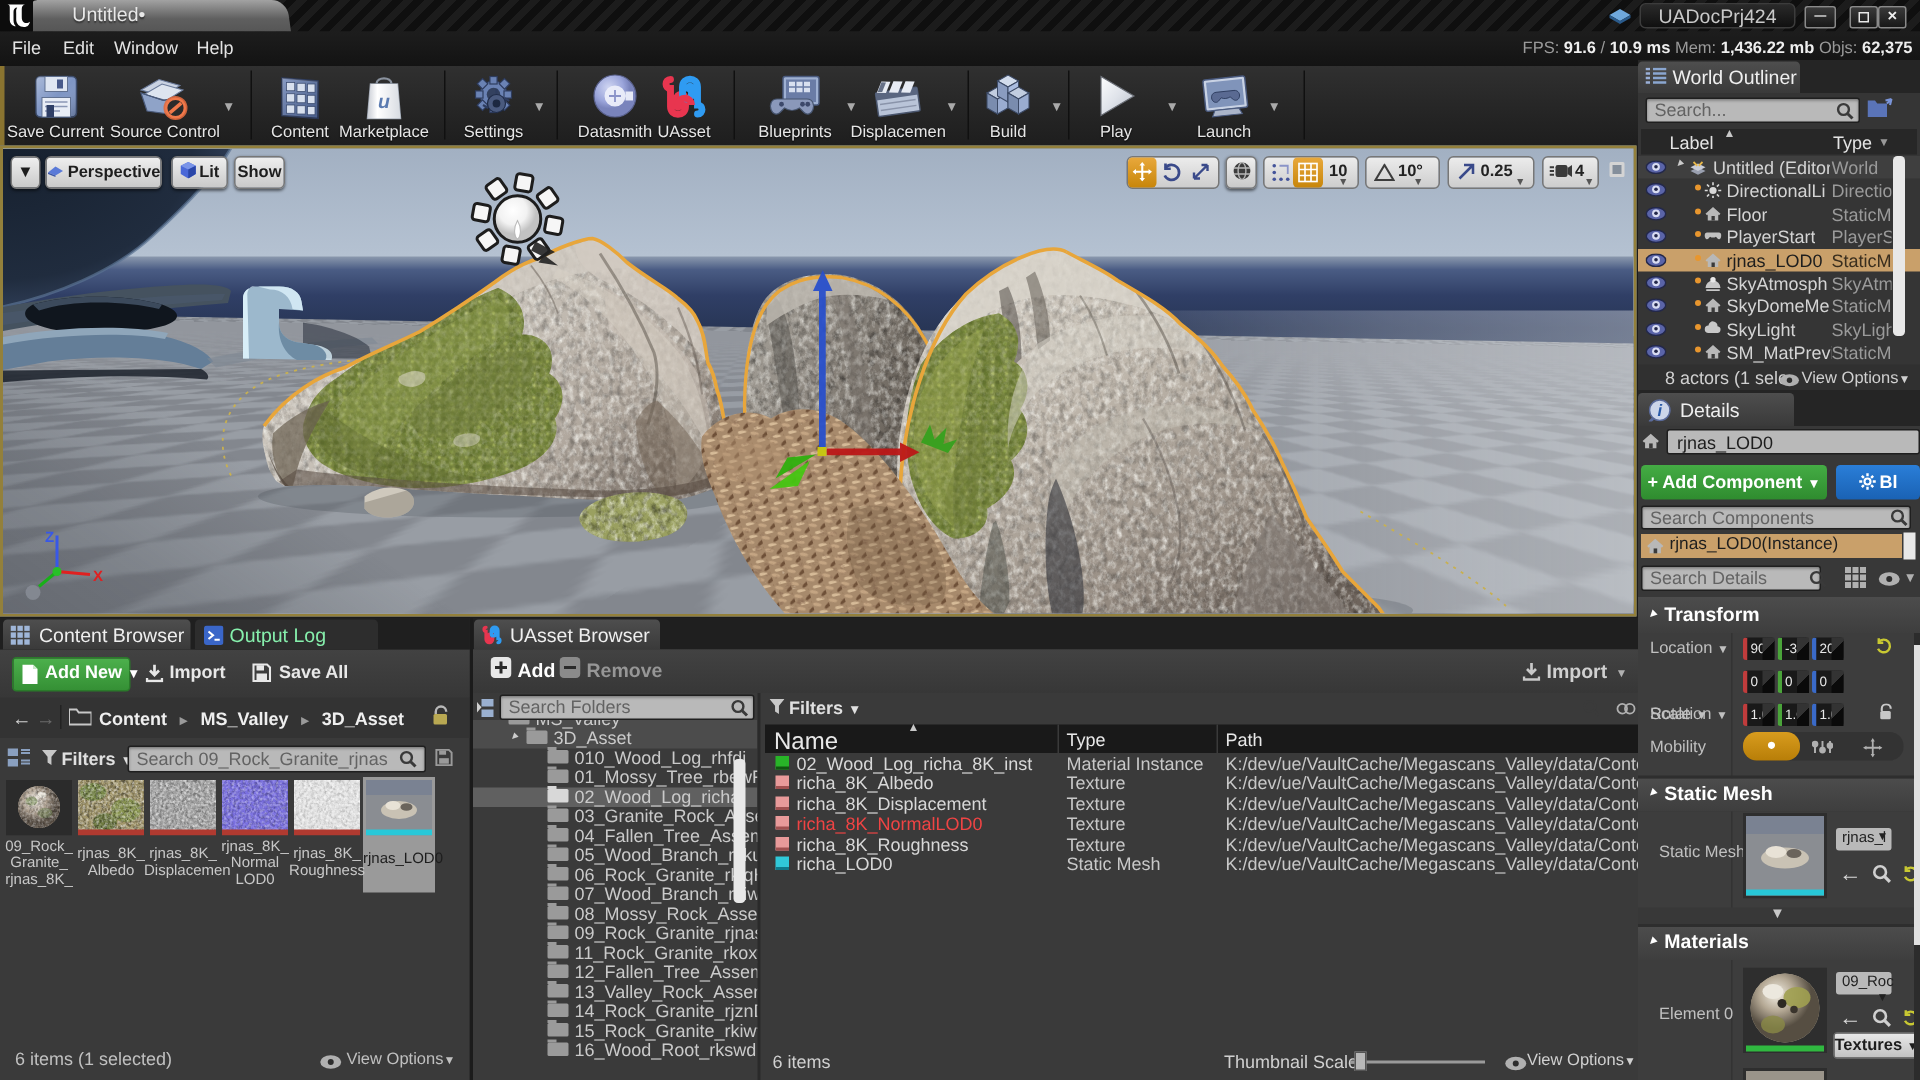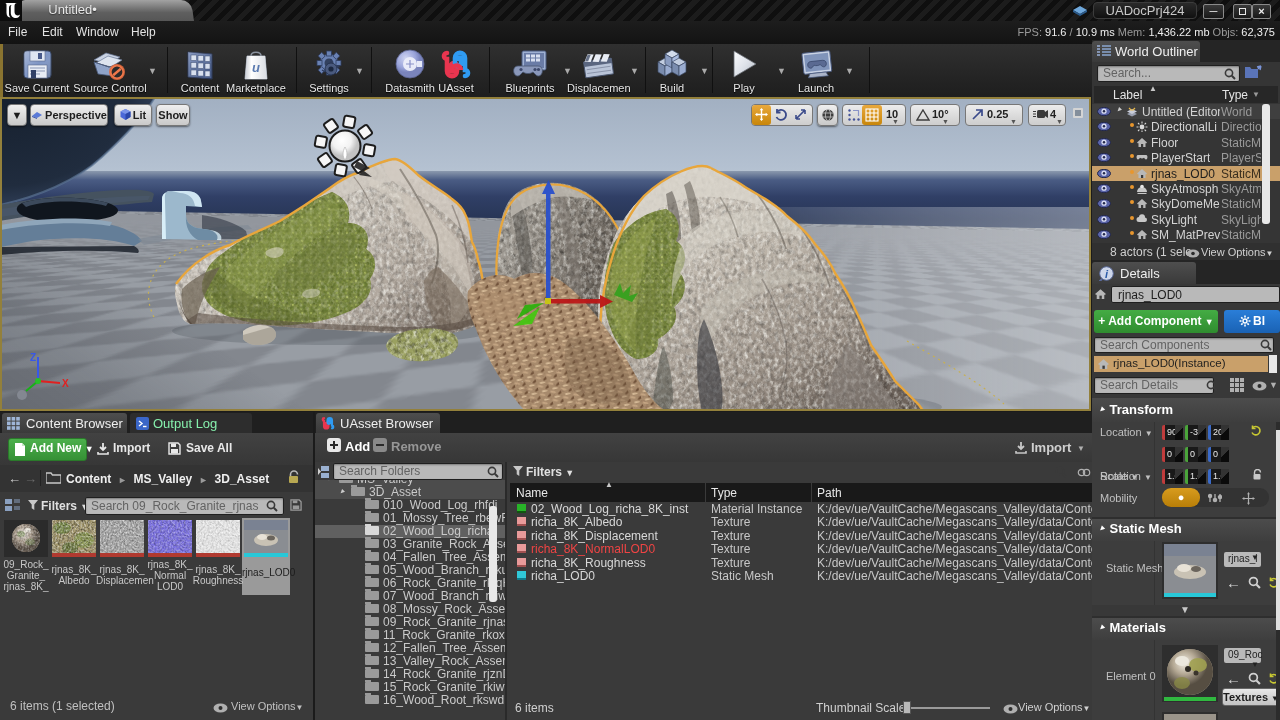--- a/index.html
+++ b/index.html
@@ -8,21 +8,21 @@
 #ulogo{position:absolute;left:0;top:0;width:22px;height:21px;background:#0c0c0c}
 #doctab{position:absolute;left:22px;top:0;width:172px;height:21px;background:linear-gradient(#a2a2a2,#5f5f5f 60%,#565656);border-radius:6px 10px 0 0;transform:skewX(8deg);transform-origin:bottom left}
 #doctab span{display:block;transform:skewX(-8deg);color:#e8e8e8;font-size:13px;padding:2px 0 0 28px;text-shadow:0 1px 1px #333}
 #projicon{position:absolute;left:1072px;top:6px;width:16px;height:12px}
 #projname{position:absolute;left:1093px;top:2px;width:104px;height:17px;background:linear-gradient(#2a2a2a,#101010);border:1px solid #3c3c3c;border-radius:4px;color:#c9c9c9;font-size:13px;text-align:center;line-height:15px}
 .winbtn{position:absolute;top:4px;height:15px;border:1px solid #8a8a8a;border-radius:2px;background:linear-gradient(#3a3a3a,#181818);color:#efefef;text-align:center;font-size:11px;font-weight:bold;line-height:13px}
 
 #menubar{position:absolute;left:0;top:21px;width:1280px;height:23px;background:linear-gradient(#1d1d1d,#131313)}
 #menubar .mi{position:absolute;top:4px;color:#e3e3e3;font-size:12px}
 #stats{position:absolute;top:5px;right:5px;font-size:11px;color:#9a9a9a}
-#stats b{color:#efefef;font-weight:normal}
+#stats b{color:#efefef;font-weight:bold}
 
 #toolbar{position:absolute;left:0;top:44px;width:1280px;height:53px;background:linear-gradient(#303030,#232323 70%,#1e1e1e)}
 #toolbar .sep{position:absolute;top:3px;width:1px;height:46px;background:#101010}
 .tbi{position:absolute;top:4px;text-align:center;color:#e6e6e6;font-size:11px;white-space:nowrap}
 .tbi .lab{margin-top:0;text-shadow:0 1px 1px #000}
 .tbi svg{display:block;margin:0 auto}
 .tbarrow{position:absolute;color:#aaa;font-size:9px}
 #goldedge{position:absolute;left:0;top:44px;width:3px;height:53px;background:#8a7430}
 
 #viewport{position:absolute;left:0;top:97px;width:1091px;height:314px;background:#8ea0b5;border:2px solid #93803b;overflow:hidden}
@@ -969,21 +969,21 @@
 <svg class="mag" style="left:740px;top:54px" viewBox="0 0 12 12">
         <circle cx="5" cy="5" r="3.6" fill="none" stroke="#3a3a3a" stroke-width="1.6"></circle>
         <path d="M7.8 7.8 L11 11" stroke="#3a3a3a" stroke-width="2"></path>
       </svg>
 <svg style="position:absolute;left:762px;top:55px" width="14" height="11" viewBox="0 0 14 11">
         <circle cx="4.5" cy="5.5" r="3.2" fill="none" stroke="#b0b0b0" stroke-width="1.2"></circle>
         <circle cx="9.5" cy="5.5" r="3.2" fill="none" stroke="#b0b0b0" stroke-width="1.2"></circle>
       </svg>
 
 <div style="position:absolute;left:195px;top:71px;width:582px;height:19px;background:#191919"></div>
-<div style="position:absolute;left:201px;top:74px;font-size:12px;color:#e8e8e8">Name</div>
+<div style="position:absolute;left:201px;top:74px;font-size:16px;color:#e8e8e8">Name</div>
 <div style="position:absolute;left:290px;top:68px;font-size:8px;color:#c8c8c8">▲</div>
 <div style="position:absolute;left:390px;top:71px;width:1px;height:19px;background:#3a3a3a"></div>
 <div style="position:absolute;left:396px;top:74px;font-size:12px;color:#e8e8e8">Type</div>
 <div style="position:absolute;left:496px;top:71px;width:1px;height:19px;background:#3a3a3a"></div>
 <div style="position:absolute;left:502px;top:74px;font-size:12px;color:#e8e8e8">Path</div>
 <div id="uarows" style="position:absolute;left:195px;top:90px;width:582px;height:200px;font-size:12px">
         <div style="position:absolute;left:0;top:0px;width:582px;height:13.4px">
           <span style="position:absolute;left:7px;top:2px;width:9px;height:9px;background:#28b428;box-shadow:inset 0 -2px 0 #115511"></span>
           <span style="position:absolute;left:21px;top:0px;color:#d8d8d8;white-space:nowrap">02_Wood_Log_richa_8K_inst</span>
           <span style="position:absolute;left:201px;top:0px;color:#c8c8c8">Material Instance</span>

